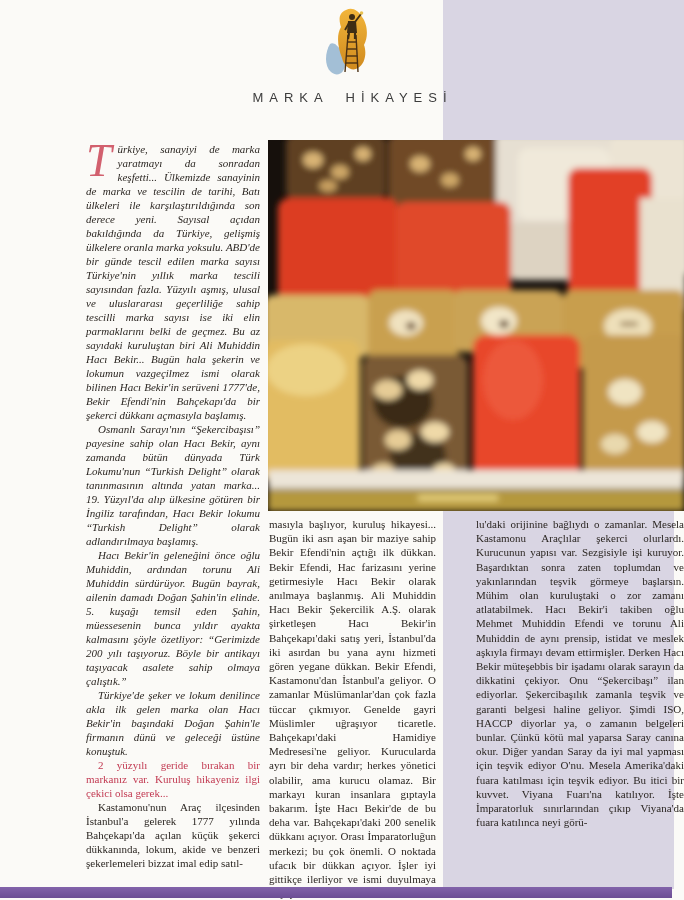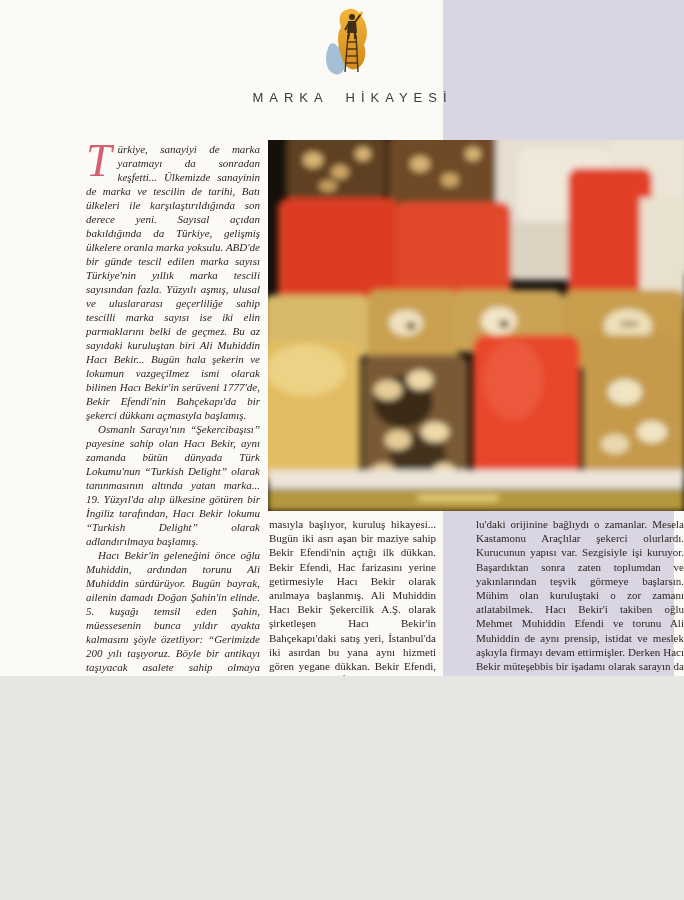--- a/index.html
+++ b/index.html
@@ -1,21 +1,21 @@
 <!DOCTYPE html>
 <html style="--lavender: #d9d5e3; --footer: #7a58a2; --dropcap: #d2606e; --question: #c23a52; --ink: #2b2622; --paper: #fbfaf7; --photo_red: #e04a2c; --photo_amber: #c89e4e;"><head>
 <meta charset="utf-8">
 <style>
   :root{
     --lavender:#d9d5e3; --footer:#7a58a2; --dropcap:#d2606e; --question:#c23a52;
     --ink:#2b2622; --paper:#fbfaf7;
   }
   html,body{margin:0;padding:0;}
   body{font-family:"Liberation Serif", serif; background:#e8e6e2;}
-  .page{position:relative; width:684px; height:676px; background:var(--paper); overflow:hidden;}
+  .page{position:relative; width:684px; height:900px; background:var(--paper); overflow:hidden;}
   .panel{position:absolute; background:var(--lavender);}
   .panel-top-right{left:443px; top:0; width:241px; height:141px;}
   .panel-right{left:443px; top:511px; width:231px; height:378px;}
   .logo{position:absolute; left:322px; top:8px; width:60px; height:78px;}
   .section-title{
     position:absolute; left:180px; top:90px; width:345px; text-align:center;
     font-family:"Liberation Sans", sans-serif; font-size:13px; color:#3c3c3c;
     letter-spacing:6px; word-spacing:8px; font-weight:400;
   }
   .photo{position:absolute; left:268px; top:140px; width:416px; height:371px; margin:0; padding:0;}
@@ -132,21 +132,23 @@
         <rect x="0" y="351" width="416" height="20" fill="#b5983e"></rect>
         <rect x="150" y="355" width="80" height="6" fill="#e5cf7a"></rect>
       </g>
     </svg>
   </figure>
 
   <div class="col col1">
     <p class="ital"><span class="dropcap">T</span><span>ürkiye, sanayiyi de marka yaratmayı da sonradan keşfetti... Ülkemizde sanayinin de marka ve tescilin de tarihi, Batı ülkeleri ile karşılaştırıldığında son derece yeni. Sayısal açıdan bakıldığında da Türkiye, gelişmiş ülkelere oranla marka yoksulu. ABD'de bir günde tescil edilen marka sayısı Türkiye'nin yıllık marka tescili sayısından fazla. Yüzyılı aşmış, ulusal ve uluslararası geçerliliğe sahip tescilli marka sayısı ise iki elin parmaklarını belki de geçmez. Bu az sayıdaki kuruluştan biri Ali Muhiddin Hacı Bekir... Bugün hala şekerin ve lokumun vazgeçilmez ismi olarak bilinen Hacı Bekir'in serüveni 1777'de, Bekir Efendi'nin Bahçekapı'da bir şekerci dükkanı açmasıyla başlamış.</span></p>
     <p class="ital">Osmanlı Sarayı'nın “Şekercibaşısı” payesine sahip olan Hacı Bekir, aynı zamanda bütün dünyada Türk Lokumu'nun “Turkish Delight” olarak tanınmasının altında yatan marka... 19. Yüzyıl'da alıp ülkesine götüren bir İngiliz tarafından, Hacı Bekir lokumu “Turkish Delight” olarak adlandırılmaya başlamış.</p>
     <p class="ital">Hacı Bekir'in geleneğini önce oğlu Muhiddin, ardından torunu Ali Muhiddin sürdürüyor. Bugün bayrak, ailenin damadı Doğan Şahin'in elinde. 5. kuşağı temsil eden Şahin, müessesenin bunca yıldır ayakta kalmasını şöyle özetliyor: “Gerimizde 200 yılı taşıyoruz. Böyle bir antikayı taşıyacak asalete sahip olmaya çalıştık.”</p>
+    <p class="ital">Türkiye'de şeker ve lokum denilince akla ilk gelen marka olan Hacı Bekir'in başındaki Doğan Şahin'le firmanın dünü ve geleceği üstüne konuştuk.</p>
     <p class="question">2 yüzyılı geride bırakan bir markanız var. Kuruluş hikayeniz ilgi çekici olsa gerek...</p>
+    <p class="answer">Kastamonu'nun Araç ilçesinden İstanbul'a gelerek 1777 yılında Bahçekapı'da açılan küçük şekerci dükkanında, lokum, akide ve benzeri şekerlemeleri bizzat imal edip satıl-</p>
   </div>
 
   <div class="col col2">
     <p>masıyla başlıyor, kuruluş hikayesi... Bugün iki asrı aşan bir maziye sahip Bekir Efendi'nin açtığı ilk dükkan. Bekir Efendi, Hac farizasını yerine getirmesiyle Hacı Bekir olarak anılmaya başlanmış. Ali Muhiddin Hacı Bekir Şekercilik A.Ş. olarak şirketleşen Hacı Bekir'in Bahçekapı'daki satış yeri, İstanbul'da iki asırdan bu yana aynı hizmeti gören yegane dükkan. Bekir Efendi, Kastamonu'dan İstanbul'a geliyor. O zamanlar Müslümanlar'dan çok fazla tüccar çıkmıyor. Genelde gayri Müslimler uğraşıyor ticaretle. Bahçekapı'daki Hamidiye Medresesi'ne geliyor. Kurucularda ayrı bir deha vardır; herkes yönetici olabilir, ama kurucu olamaz. Bir markayı kuran insanlara gıptayla bakarım. İşte Hacı Bekir'de de bu deha var. Bahçekapı'daki 200 senelik dükkanı açıyor. Orası İmparatorluğun merkezi; bu çok önemli. O noktada ufacık bir dükkan açıyor. İşler iyi gittikçe ilerliyor ve ismi duyulmaya başlıyor. Meslekler Anado-</p>
   </div>
 
   <div class="col col3">
     <p>lu'daki orijinine bağlıydı o zamanlar. Mesela Kastamonu Araçlılar şekerci olurlardı. Kurucunun yapısı var. Sezgisiyle işi kuruyor. Başardıktan sonra zaten toplumdan ve yakınlarından teşvik görmeye başlarsın. Mühim olan kuruluştaki o zor zamanı atlatabilmek. Hacı Bekir'i takiben oğlu Mehmet Muhiddin Efendi ve torunu Ali Muhiddin de aynı prensip, istidat ve meslek aşkıyla firmayı devam ettirmişler. Derken Hacı Bekir müteşebbis bir işadamı olarak sarayın da dikkatini çekiyor. Onu “Şekercibaşı” ilan ediyorlar. Şekercibaşılık zamanla teşvik ve garanti belgesi haline geliyor. Şimdi ISO, HACCP diyorlar ya, o zamanın belgeleri bunlar. Çünkü kötü mal yaparsa Saray canına okur. Diğer yandan Saray da iyi mal yapması için teşvik ediyor O'nu. Mesela Amerika'daki fuara katılması için teşvik ediyor. Bu itici bir kuvvet. Viyana Fuarı'na katılıyor. İşte İmparatorluk sınırlarından çıkıp Viyana'da fuara katılınca neyi görü-</p>
   </div>
 

